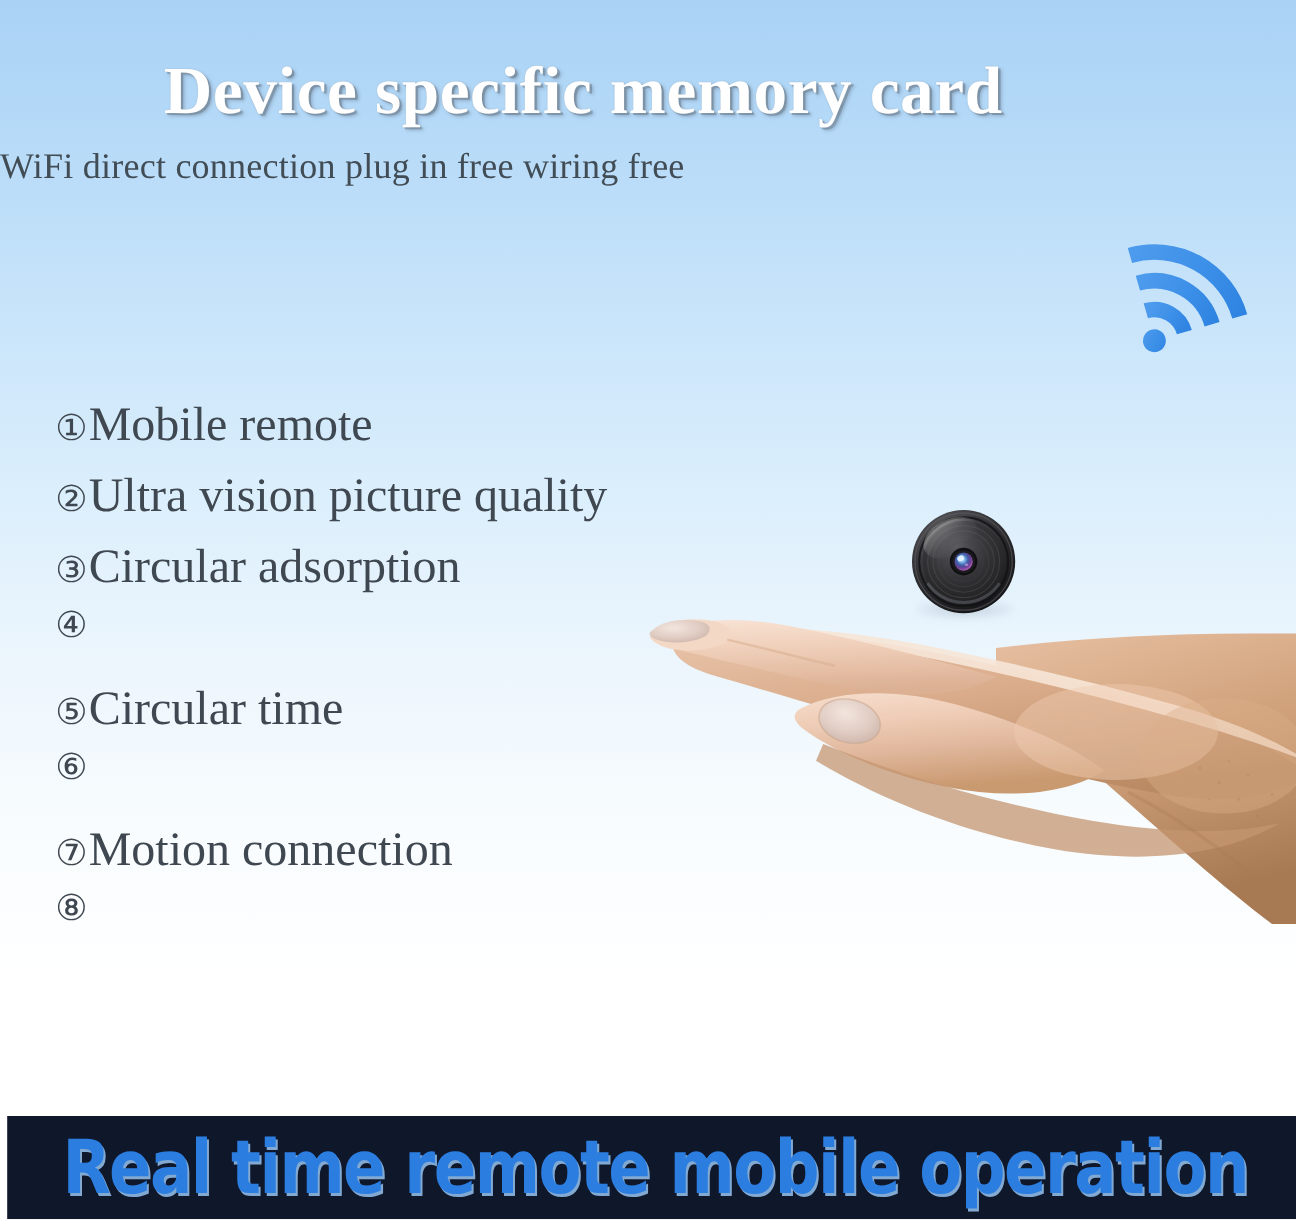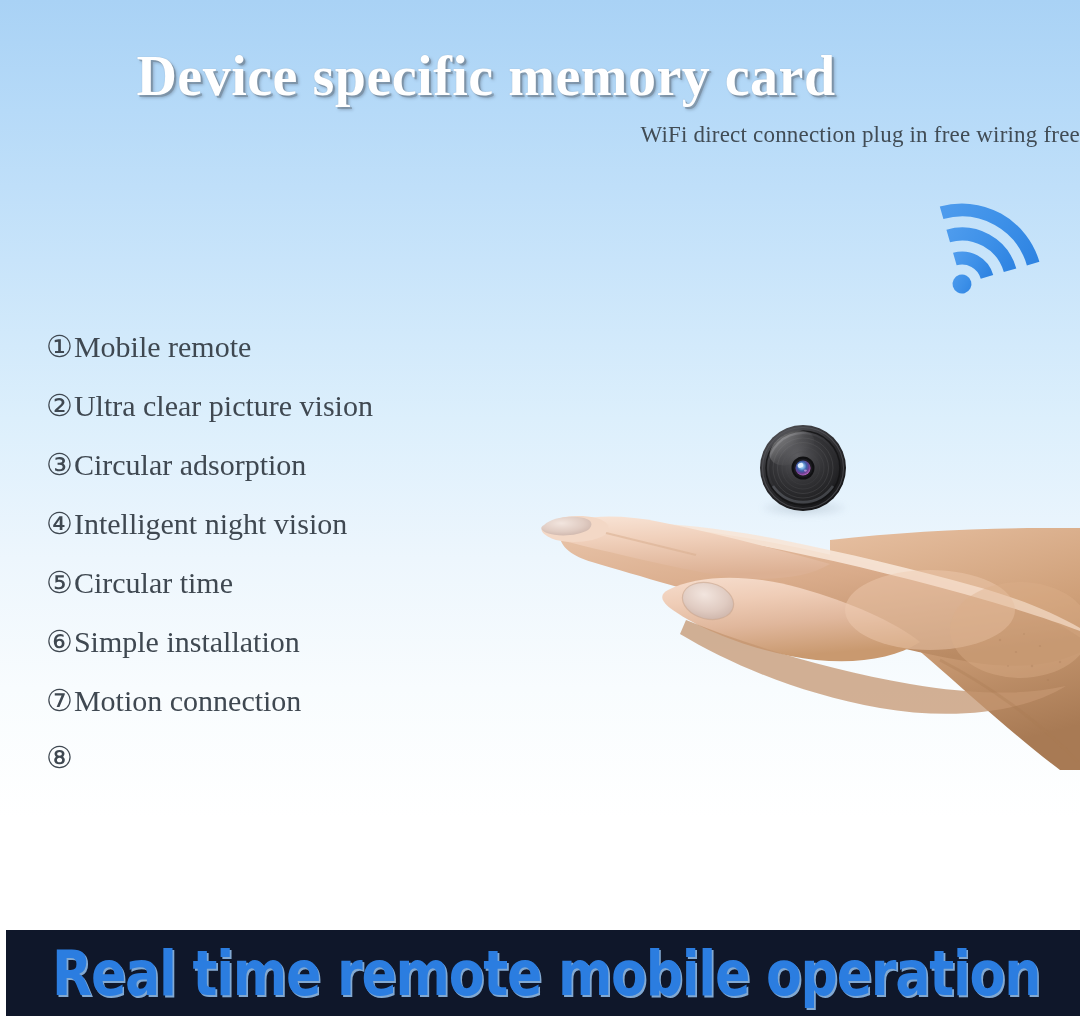--- a/index.html
+++ b/index.html
@@ -56,22 +56,22 @@
        3px 3px 3px rgba(90,105,125,0.40),
        0 0 1px rgba(120,135,150,0.5);
     white-space: nowrap;
   }
 
   .subtitle {
     position: absolute;
     left: 0;
     top: 122px;
     width: 1080px;
-    text-align: right;
-    font-size: 23px;
+    text-align: left;
+    font-size: 30px;
     color: #414c55;
     letter-spacing: 0.2px;
     white-space: nowrap;
   }
 
   
   .wifi {
     position: absolute;
     left: 928px;
     top: 186px;
@@ -94,21 +94,21 @@
     color: #3f4851;
     white-space: nowrap;
   }
   .feat .num {
     font-size: 30px;
     line-height: 1;
     color: #3f4851;
     margin-right: 1px;
   }
   .feat .txt {
-    font-size: 30px;
+    font-size: 40px;
     color: #3f4851;
   }
 
   
   .camera {
     position: absolute;
     left: 759px;
     top: 424px;
     width: 88px;
     height: 88px;
@@ -198,37 +198,35 @@
     </svg>
   </div>
 
   <div class="features">
     <div class="feat">
       <span class="num">①</span>
       <span class="txt">Mobile remote</span>
     </div>
     <div class="feat">
       <span class="num">②</span>
-      <span class="txt">Ultra clear picture vision</span>
+      <span class="txt">Ultra vision picture quality</span>
     </div>
     <div class="feat">
       <span class="num">③</span>
       <span class="txt">Circular adsorption</span>
     </div>
     <div class="feat">
       <span class="num">④</span>
-      <span class="txt">Intelligent night vision</span>
     </div>
     <div class="feat">
       <span class="num">⑤</span>
       <span class="txt">Circular time</span>
     </div>
     <div class="feat">
       <span class="num">⑥</span>
-      <span class="txt">Simple installation</span>
     </div>
     <div class="feat">
       <span class="num">⑦</span>
       <span class="txt">Motion connection</span>
     </div>
     <div class="feat">
       <span class="num">⑧</span>
     </div>
   </div>
 

